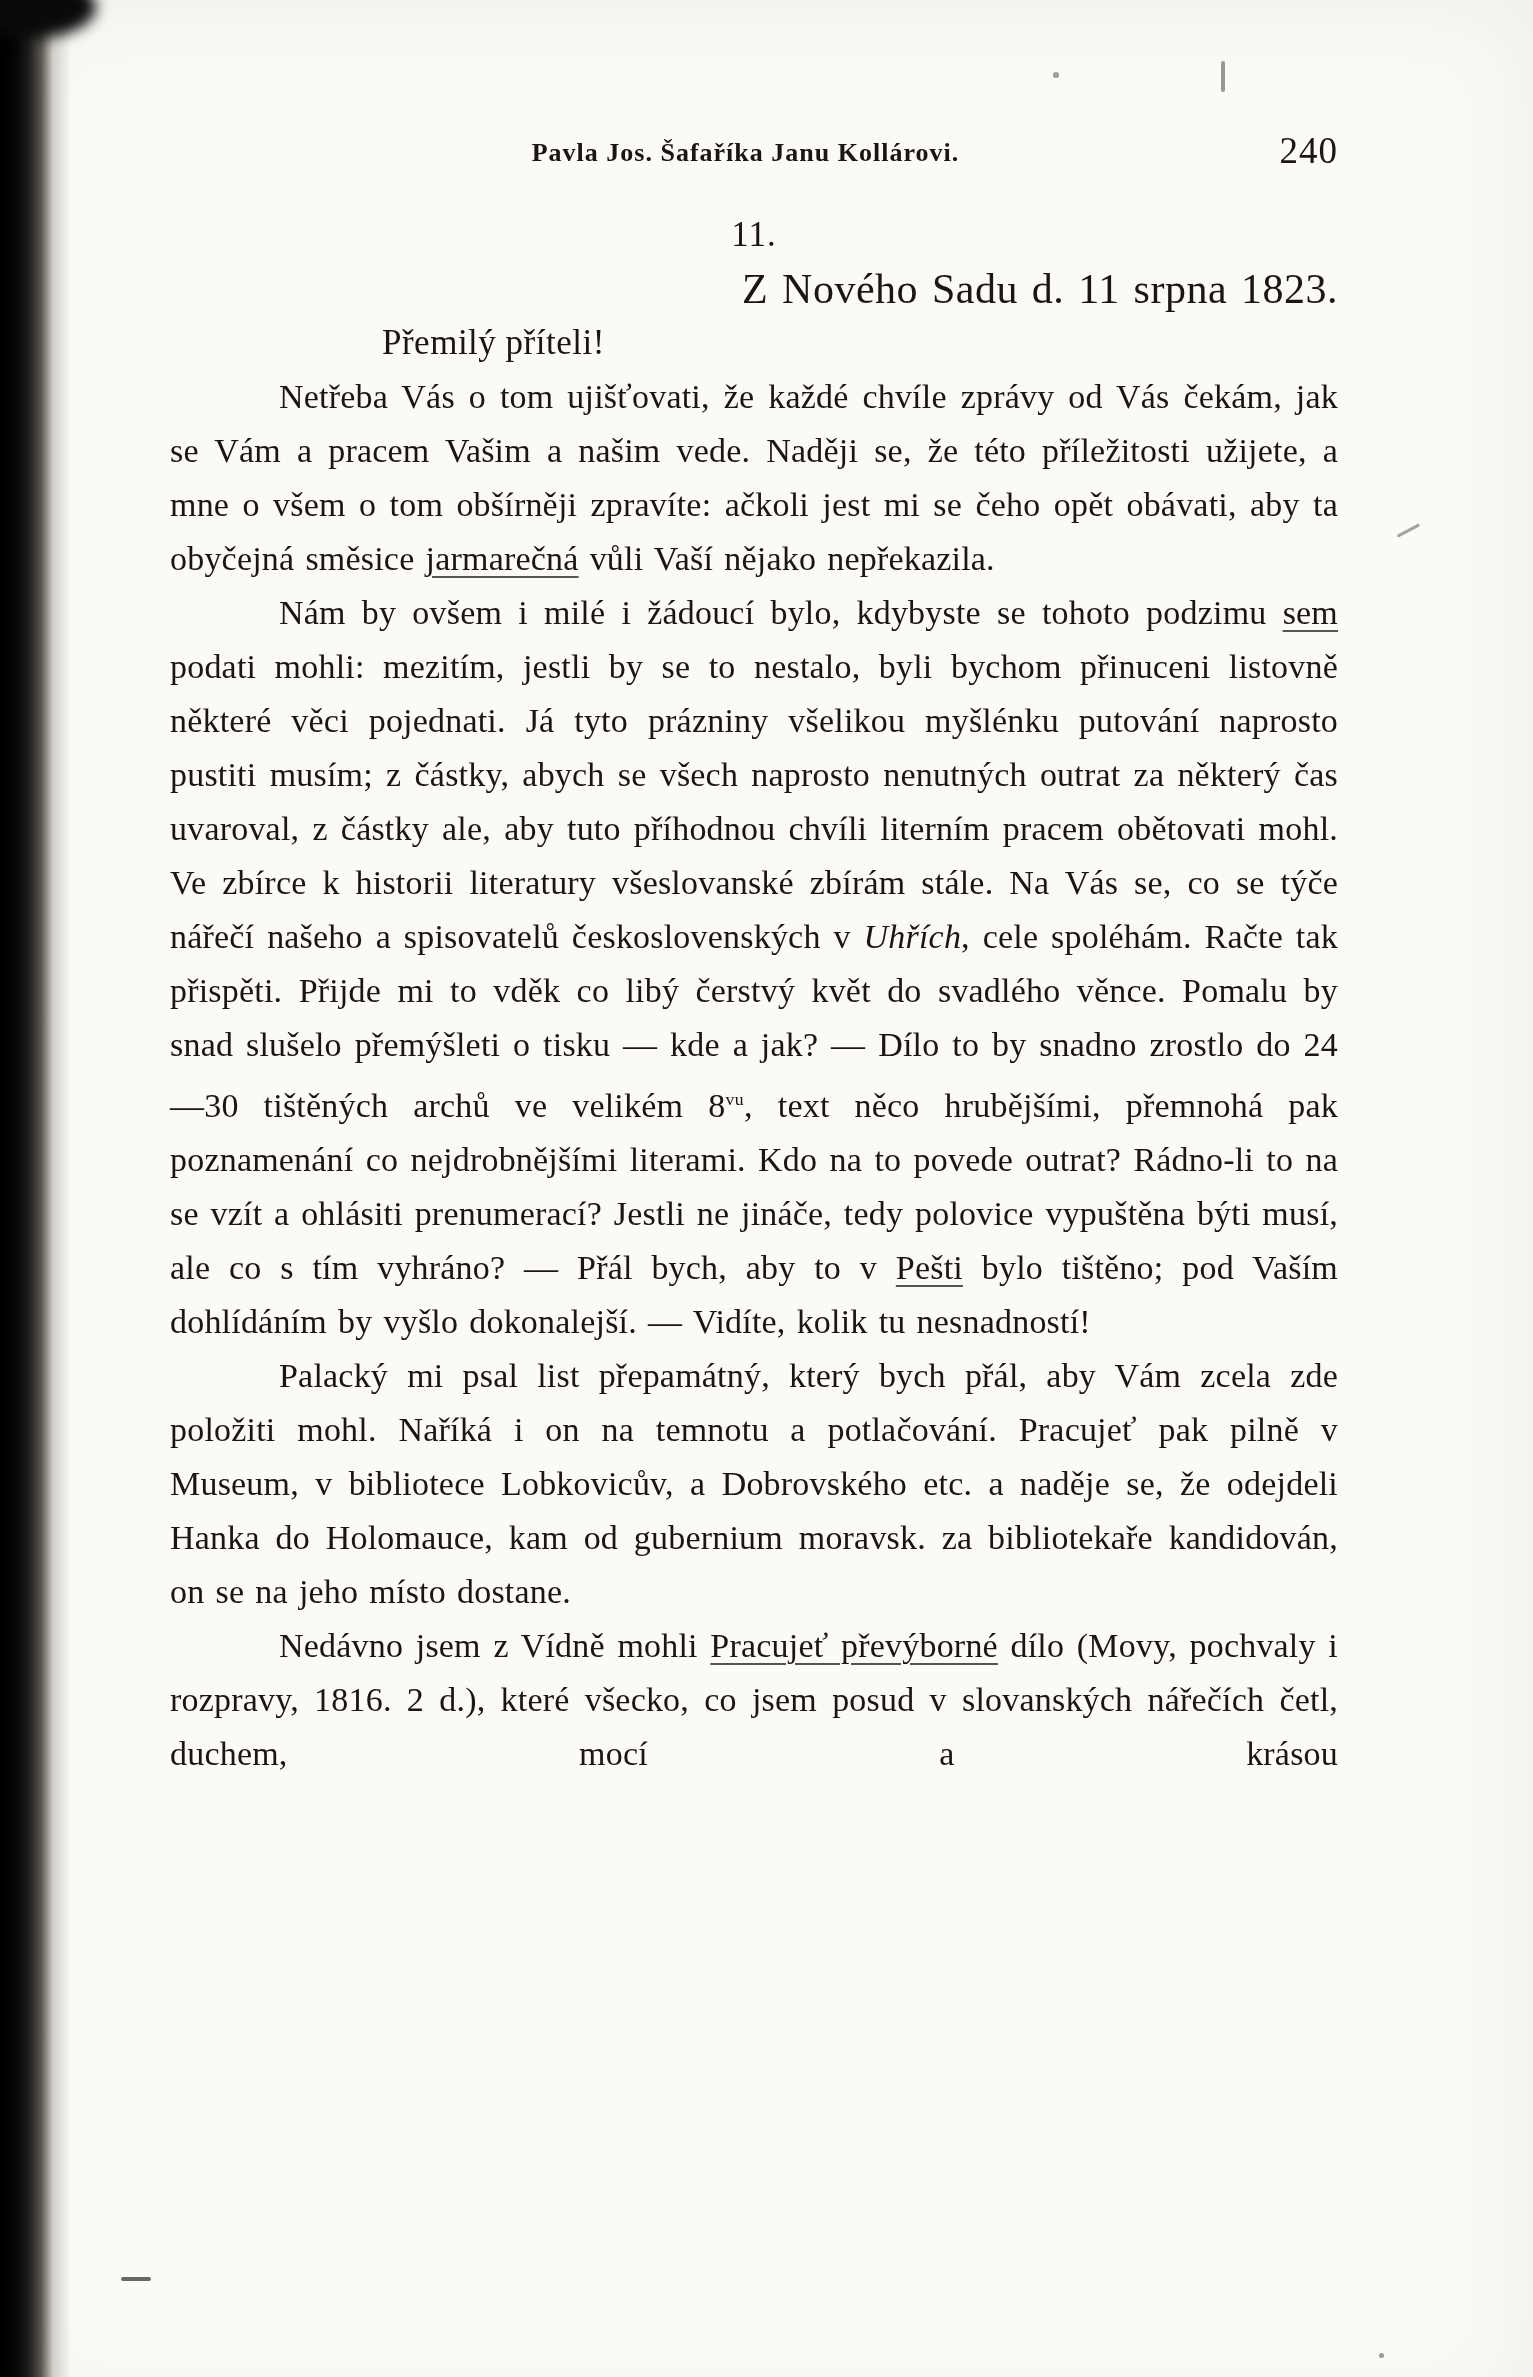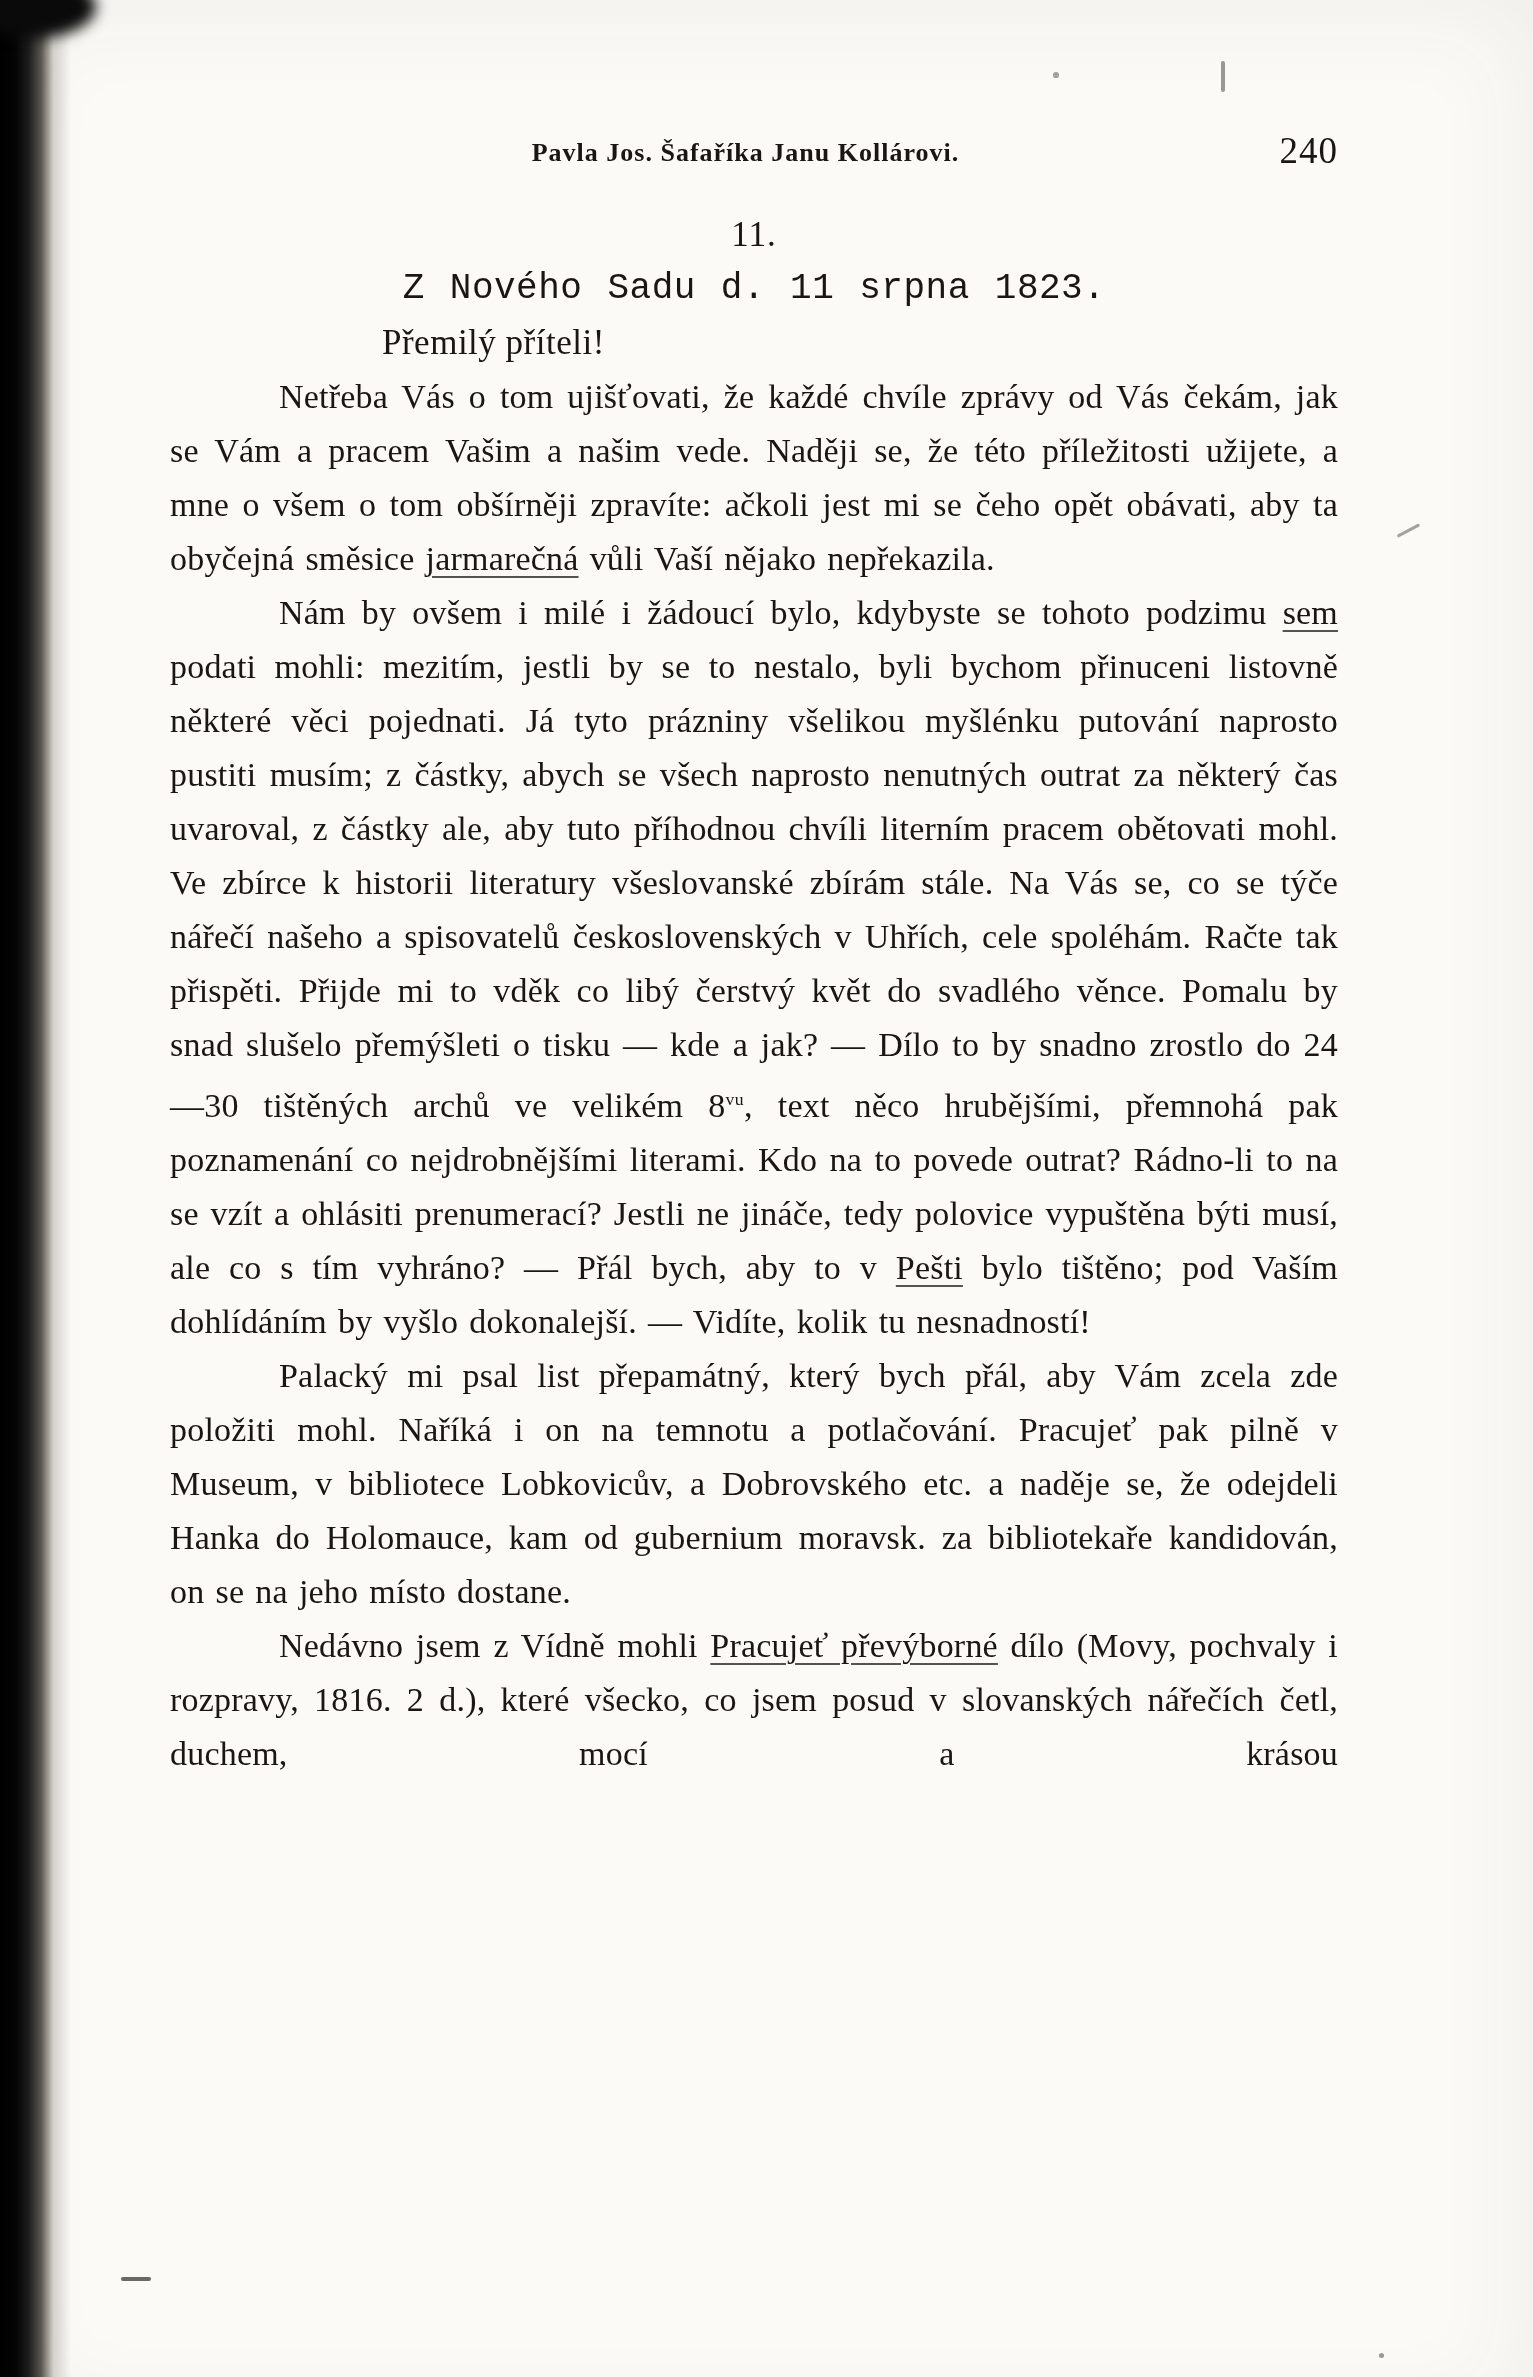--- a/index.html
+++ b/index.html
@@ -74,26 +74,25 @@
   }
 
   .letter-number {
     margin-top: 40px;
     text-align: center;
     font-size: 35px;
     line-height: 54px;
     letter-spacing: 1px;
   }
   .dateline {
-    text-align: center;
-    font-size: 36px;
+    text-align: right;
+    font-size: 42px;
     line-height: 54px;
     letter-spacing: 0.5px;
     word-spacing: 2.9px;
-    font-family: Liberation Mono, monospace;
   }
   .salutation {
     font-size: 35px;
     line-height: 54px;
     padding-left: 212px;
     letter-spacing: 0.5px;
   }
 
   .letter-body p {
     margin: 0;
@@ -105,21 +104,21 @@
     word-spacing: 2.4px;
   }
   .letter-body p.justify-last { text-align-last: justify; }
 
   .seg-underline {
     text-decoration: underline;
     text-decoration-thickness: 1.9px;
     text-underline-offset: 6.2px;
     text-decoration-color: rgba(45,42,38,0.8);
   }
-  .seg-italic { }
+  .seg-italic { font-style: italic; }
   .seg-superscript {
     font-size: 0.52em;
     vertical-align: super;
     letter-spacing: 0.5px;
   }
 </style>
 </head>
 <body>
 
 <div class="scan-page">

